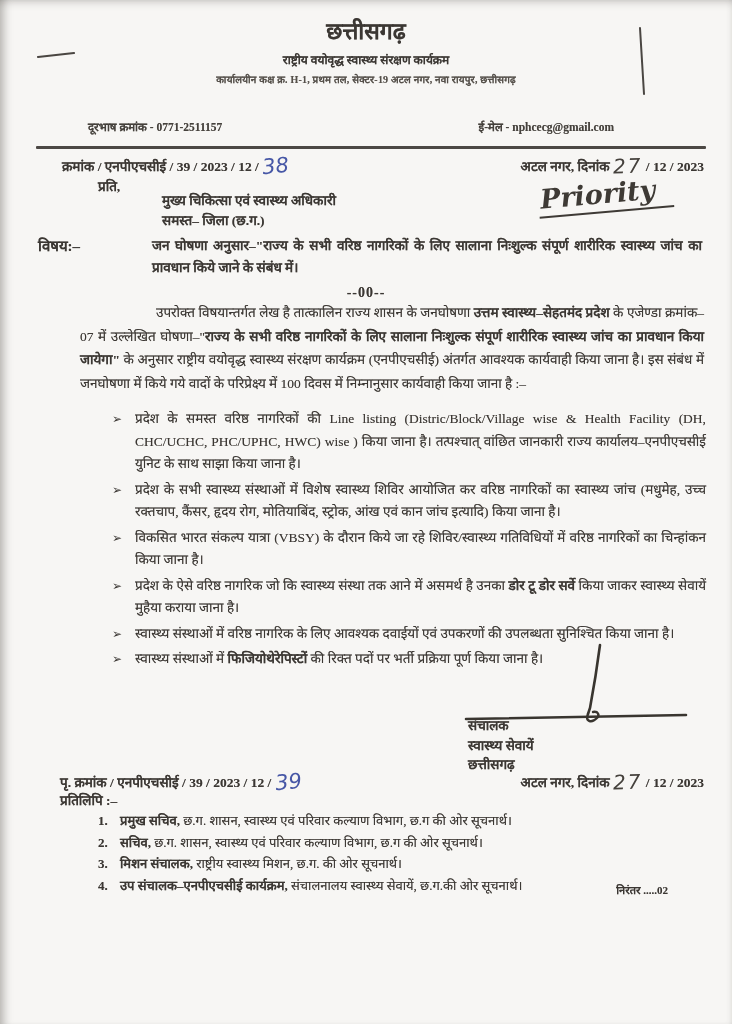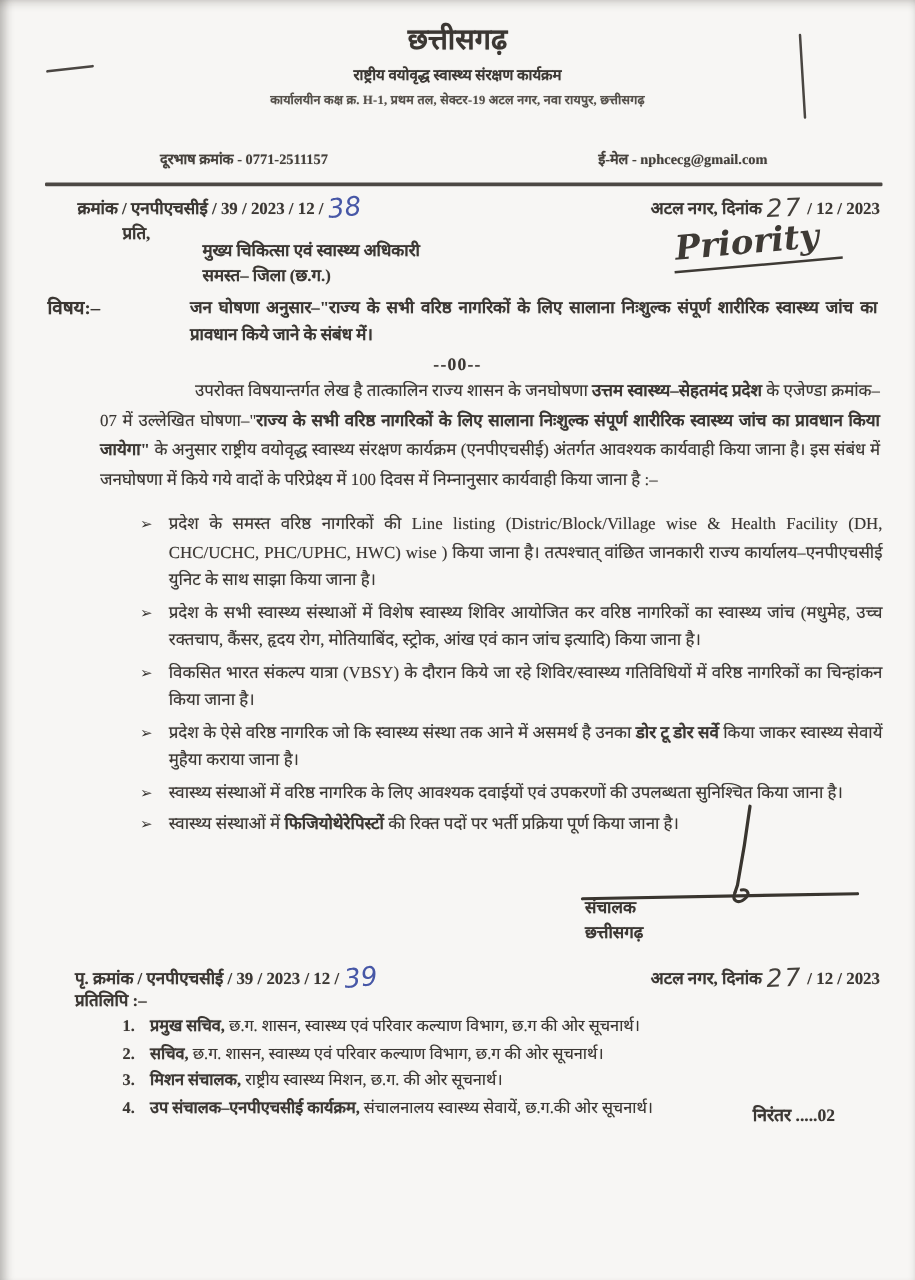--- a/index.html
+++ b/index.html
@@ -14,21 +14,21 @@
   }
   .txt { text-shadow:0 0 .6px rgba(60,55,50,.45); }
 
   
   .header { position:absolute; top:12px; left:0; width:100%; text-align:center; }
   .org     { font-size:27px; font-weight:700; letter-spacing:.5px; }
   .state   { font-size:23px; font-weight:700; margin-top:2px; }
   .program { font-size:12px; font-weight:700; margin-top:5px; }
   .address { font-size:10px; font-weight:700; margin-top:4px; color:#55504a; letter-spacing:.2px; }
   .contact-row { position:absolute; top:119px; left:88px; right:118px;
-    display:flex; justify-content:space-between; font-size:11.5px; font-weight:700; color:#45413c;margin-left:40px; }
+    display:flex; justify-content:space-between; font-size:11.5px; font-weight:700; color:#45413c; }
 
   .rule { position:absolute; top:146px; left:36px; right:26px; height:3px; background:#4c4844; border-radius:1px; }
 
   
   .ref-row { position:absolute; left:62px; right:28px; display:flex; justify-content:space-between;
              font-size:13.5px; font-weight:600; }
   .ref-top { top:152px; }
   .ref-bottom { top:768px; left:60px; }
   .hand { display:inline-block; font-style:italic; font-family:"DejaVu Sans",sans-serif; }
   .hand-blue { color:#4757a6; font-size:21px; transform:rotate(-6deg) translateY(2px); font-weight:400; }
@@ -60,21 +60,21 @@
 
   
   .signature { position:absolute; top:716px; left:468px; width:224px; text-align:left;
                font-size:13.5px; font-weight:600; line-height:19.5px; }
 
   
   .pratilipi { position:absolute; top:791px; left:60px; font-size:13.5px; font-weight:600; }
   .copies { position:absolute; top:810px; left:98px; width:610px; font-size:13px; line-height:21.5px; }
   .copy-item { display:flex; }
   .copy-num { flex:none; width:22px; font-weight:700; }
-  .continuation { position:absolute; top:882px; right:64px; font-size:14px; font-weight:600; }
+  .continuation { position:absolute; top:882px; right:64px; font-size:11px; font-weight:600; }
 
   
   .ink-overlay { position:absolute; top:0; left:0; pointer-events:none; }
 </style>
 </head>
 <body>
 
 <div class="page">
 
   <div class="header">
@@ -140,20 +140,21 @@
       <span class="txt">स्वास्थ्य संस्थाओं में वरिष्ठ नागरिक के लिए आवश्यक दवाईयों एवं उपकरणों की उपलब्धता सुनिश्चित किया जाना है।</span><span class="b txt"></span><span class="txt"></span>
     </li>
     <li>
       <span class="bullet-marker">➢</span>
       <span class="txt">स्वास्थ्य संस्थाओं में </span><span class="b txt">फिजियोथेरेपिस्टों</span><span class="txt"> की रिक्त पदों पर भर्ती प्रक्रिया पूर्ण किया जाना है।</span>
     </li>
   </ul>
 
   <div class="signature">
     <div class="txt">संचालक</div>
+    <div class="txt">स्वास्थ्य सेवायें</div>
     <div class="txt">छत्तीसगढ़</div>
   </div>
 
   <div class="ref-row ref-bottom">
     <div>
       <span class="txt">पृ. क्रमांक / एनपीएचसीई / 39 / 2023 / 12 /</span>
       <span class="hand hand-blue">39</span>
     </div>
     <div>
       <span class="txt">अटल नगर, दिनांक</span>

